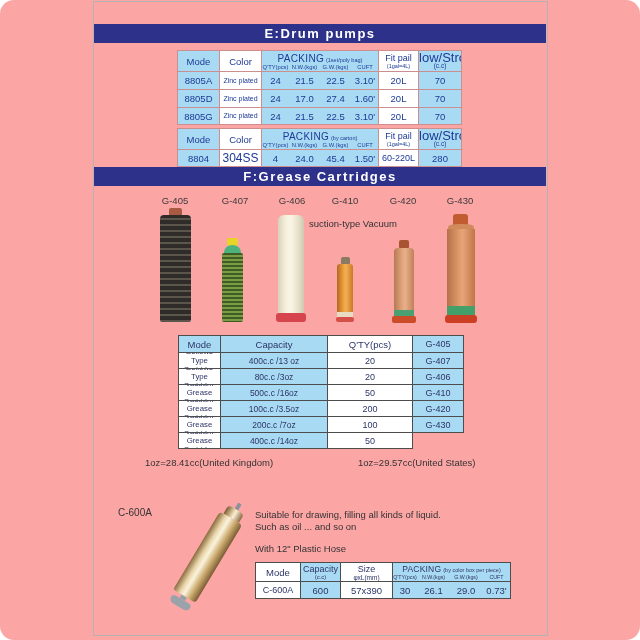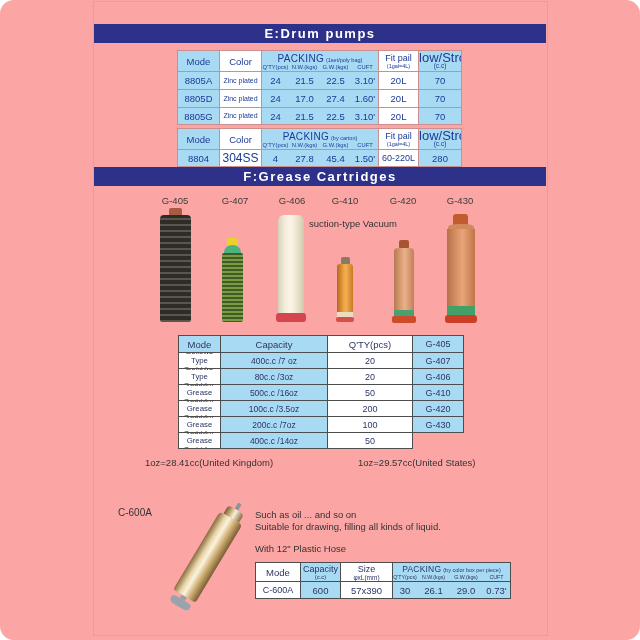--- a/index.html
+++ b/index.html
@@ -139,21 +139,21 @@
     </div>
     <div class="cb">
       <span class="f75">Flow/Strol</span>
       <span class="f65">(c.c)</span>
     </div>
     <div class="cb f95">8804</div>
     <div class="cw f8">304SS</div>
     <div class="cb">
       <div class="pg cols-drum">
         <span>4</span>
-        <span>27.8</span>
+        <span>24.0</span>
         <span>45.4</span>
         <span>1.50'</span>
       </div>
     </div>
     <div class="cw f9">60-220L</div>
     <div class="cb f95">280</div>
   </div>
 
   <div class="banner" style="top:167px;">
     <span>F:Grease Cartridges</span>
@@ -201,21 +201,21 @@
     <div class="abs" style="left:445px;top:315px;width:32px;height:8px;background:#cc3f24;border-radius:3px;"></div>
   </div>
 
   <div class="tbl dark" style="left:178px;top:335px;grid-template-columns:42px 107px 85px 51px;grid-template-rows:17px 16px 16px 16px 16px 16px 16px;">
     <div class="cb f95">Mode</div>
     <div class="cb f95">Capacity</div>
     <div class="cw f95">Q'TY(pcs)</div>
 
     <div class="cb f9">G-405</div>
     <div class="cw f78">Bellows Type Cartridge</div>
-    <div class="cb f85">400c.c /7 oz</div>
+    <div class="cb f85">400c.c /13 oz</div>
     <div class="cw f9">20</div>
 
     <div class="cb f9">G-407</div>
     <div class="cw f78">Bellows Type Cartridge</div>
     <div class="cb f85">80c.c /3oz</div>
     <div class="cw f9">20</div>
 
     <div class="cb f9">G-406</div>
     <div class="cw f78">Vacuum Grease Cartridge</div>
     <div class="cb f85">500c.c /16oz</div>
@@ -247,22 +247,22 @@
     <div class="og-rot">
       <div class="og-nozzle"></div>
       <div class="og-cap"></div>
       <div class="og-body"></div>
       <div class="og-stem"></div>
       <div class="og-bar"></div>
     </div>
   </div>
 
   <div class="abs" style="left:255px;top:509px;font-size:9.5px;color:#333;line-height:12px;">
+    <div>Suitable for drawing, filling all kinds of liquid.</div>
     <div>Such as oil ... and so on</div>
-    <div>Suitable for drawing, filling all kinds of liquid.</div>
     <div style="margin-top:10px;">With 12" Plastic Hose</div>
   </div>
 
   <div class="tbl dark" style="left:255px;top:562px;grid-template-columns:45px 40px 52px 118px;grid-template-rows:19px 17px;">
     <div class="cw f95">Mode</div>
     <div class="cb">
       <span class="f9">Capacity</span>
       <span class="f6">(c.c)</span>
     </div>
     <div class="cw">

